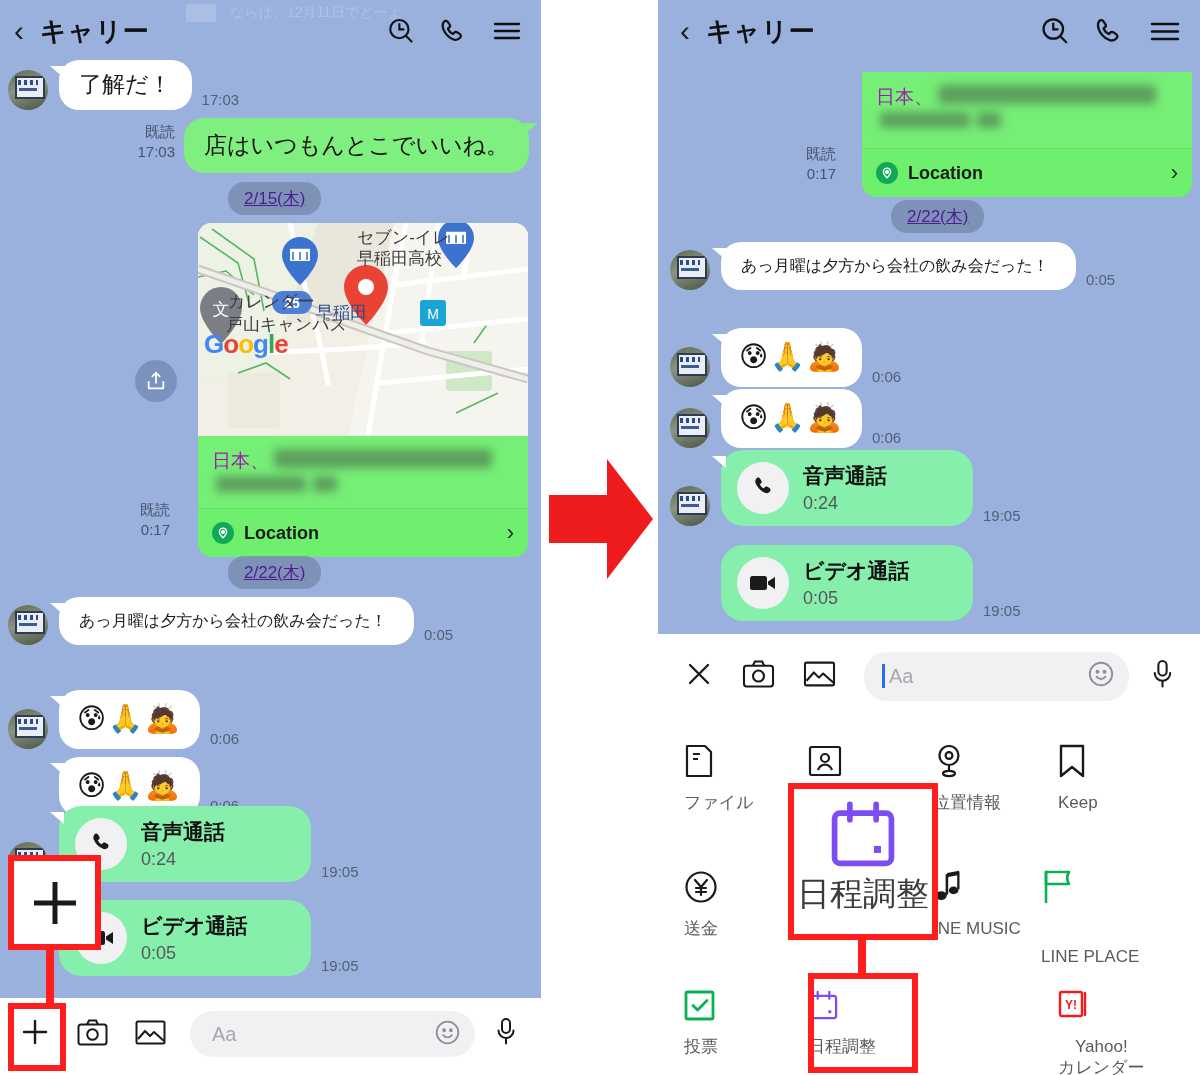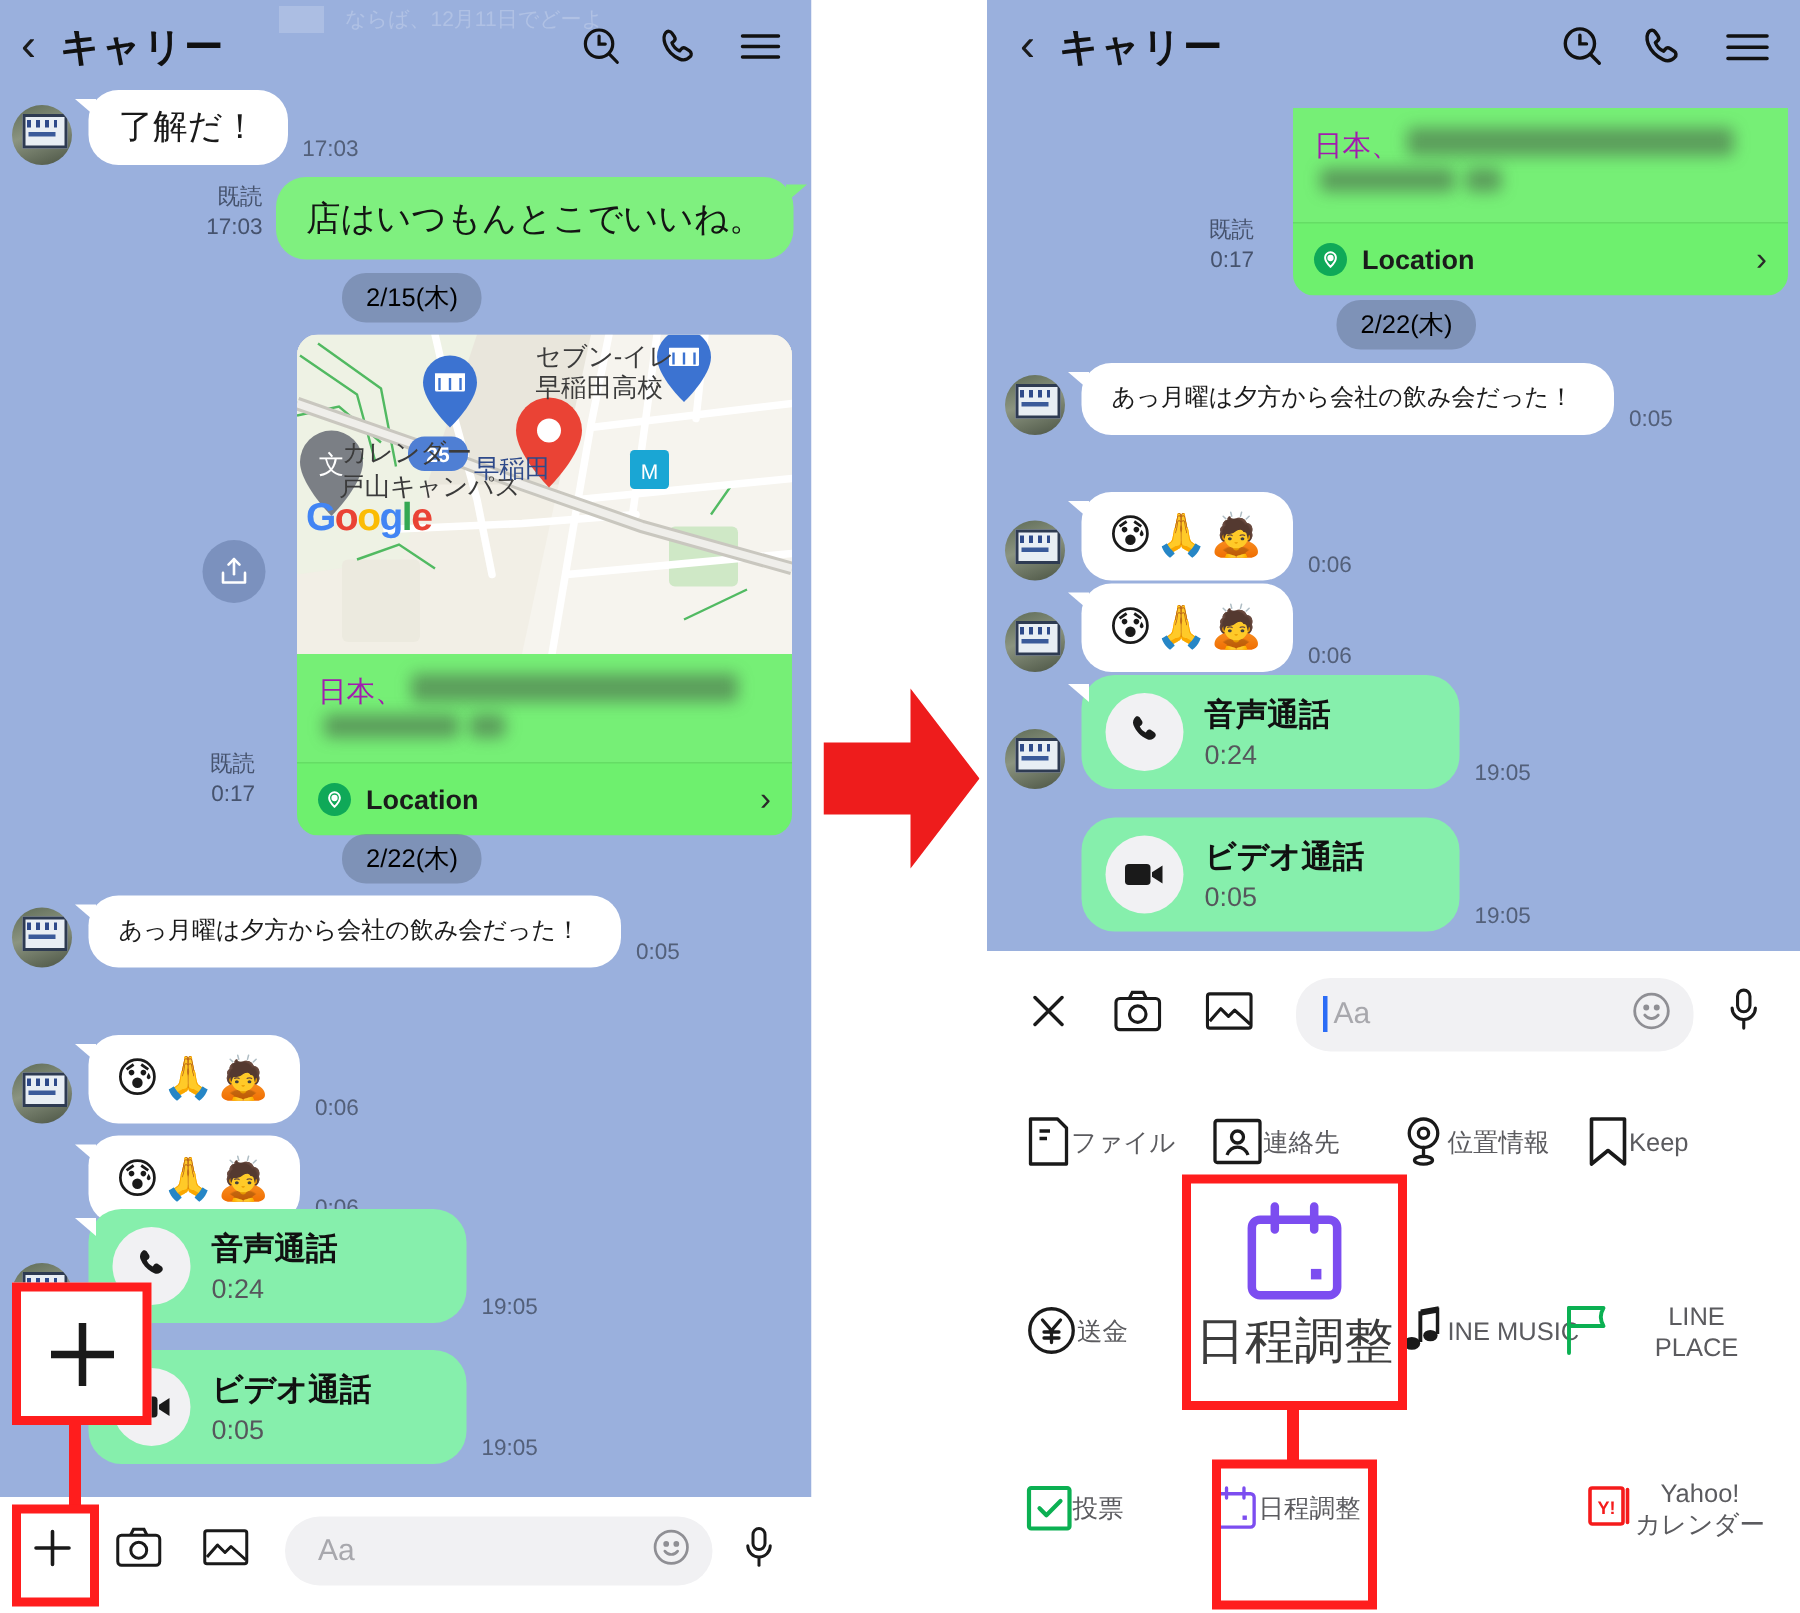--- a/index.html
+++ b/index.html
@@ -77,22 +77,22 @@
   }
   .bubble-out::after{
     content:""; position:absolute; right:-9px; top:5px;
     border-width: 0 0 12px 14px; border-style: solid;
     border-color: transparent transparent transparent #7ff07f;
   }
   .ts { font-size: 15px; color:#53607a; margin-left: 10px; white-space:nowrap; line-height:1.25;}
   .ts-left { font-size: 15px; color:#46536e; text-align:right; margin-right: 9px; line-height:1.3;}
 
   .datechip {
-    position:absolute; background: rgba(110,128,160,0.62); color:#000000;
-    font-size: 17px; border-radius: 16px; padding: 5px 16px;
+    position:absolute; background: rgba(110,128,160,0.62); color:#4c1d95;
+    font-size: 17px; border-radius: 16px; padding: 5px 16px; text-decoration: underline;
   }
 
   
   .emoji-bubble { font-size: 28px; letter-spacing: 2px; padding: 10px 18px; }
 
   
   .call-bubble {
     background:#86efac; border-radius: 22px; padding: 12px 30px 12px 16px;
     display:flex; align-items:center; margin-left: 11px; position:relative;
     min-width: 252px;
@@ -139,22 +139,22 @@
     display:flex; align-items:center; padding: 0 14px 0 18px; position:relative;
   }
   .caret { width:3px; height:24px; background:#2b6cf6; }
   .inp-ph { font-size:20px; color:#a8a8ad; margin-left: 4px; }
 
   
   #attach-grid {
     position:absolute; left:658px; top:718px; width: 542px; height: 357px; background:#fff;
   }
   .att {
-    position:absolute; width: 120px; display:flex; flex-direction:row;
-    align-items:center; justify-content:flex-start;
+    position:absolute; width: 120px; display:flex; flex-direction:column;
+    align-items:flex-start; justify-content:flex-start;
   }
   .att-ico { height: 58px; display:flex; align-items:center; justify-content:center; }
   .att-lbl { font-size: 17px; color:#5b5b5f; text-align:center; line-height:1.25; margin-top: 2px;}
 
   
   .redbox { position:absolute; border: 6px solid #ff1d1d; background: transparent; z-index: 60;}
   .redline { position:absolute; background:#ff1d1d; z-index: 59;}
 
   .zoom-plus-box {
     position:absolute; background:#fff; border:6px solid #ff1d1d; z-index:61;

